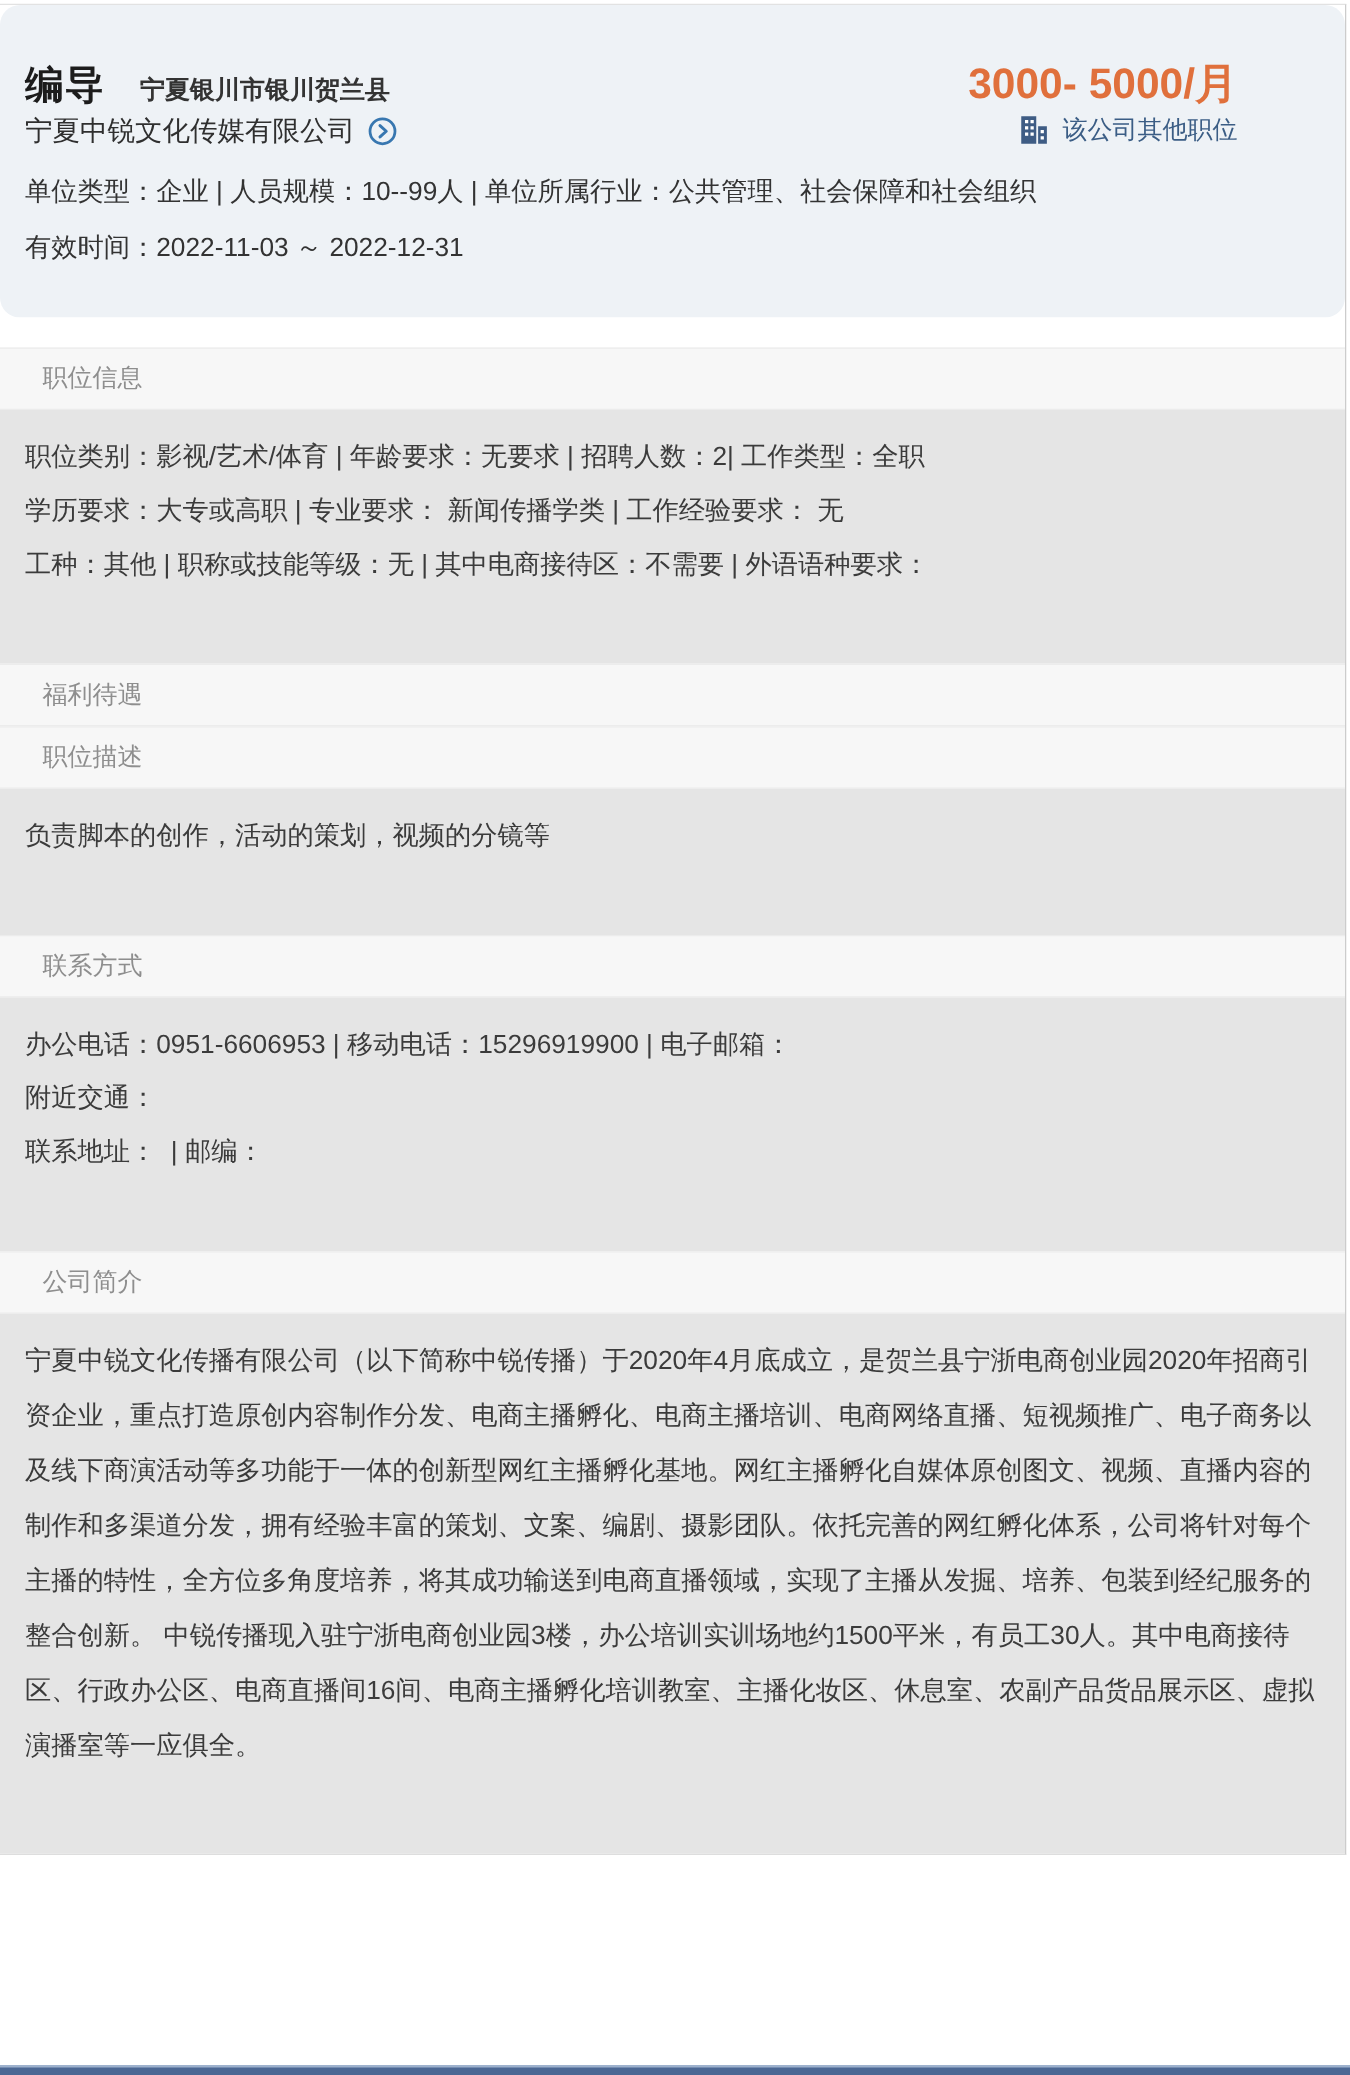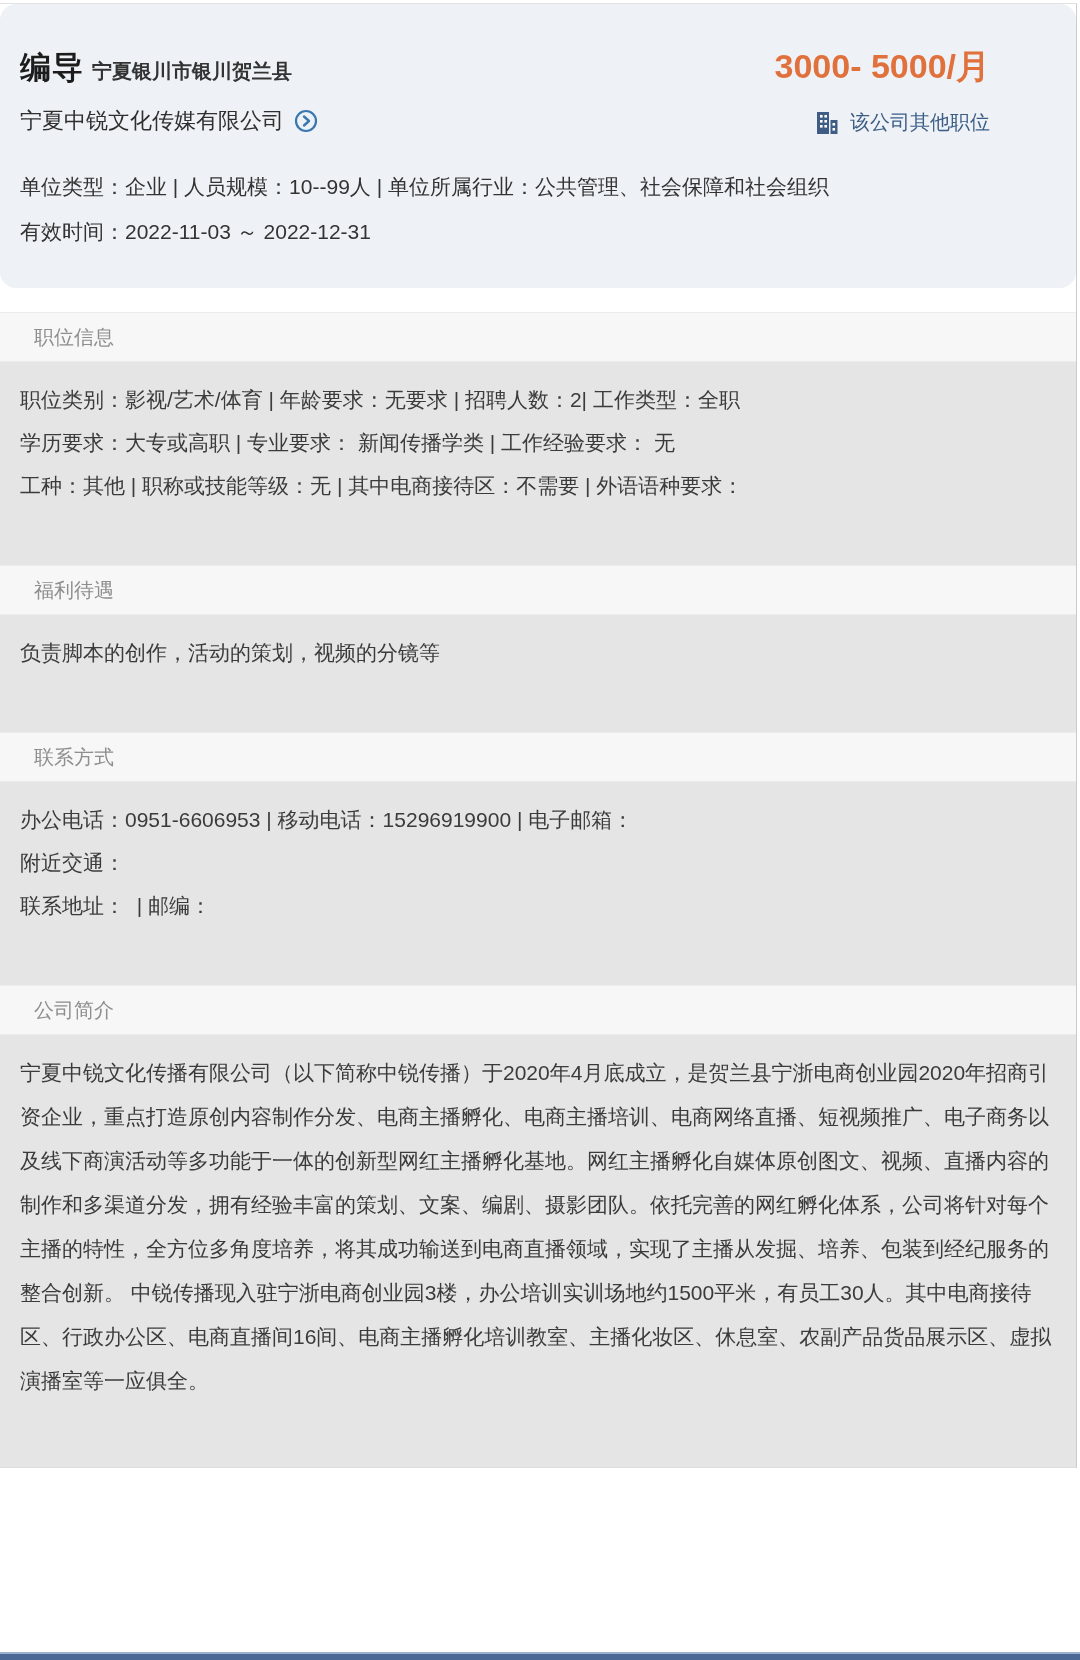--- a/index.html
+++ b/index.html
@@ -23,30 +23,30 @@
   
   .job-header {
     background: #eef2f6;
     padding: 40px 86px 42px 20px;
     border-radius: 16px;
   }
   .hrow { display: flex; justify-content: space-between; }
   .hrow-a { align-items: baseline; }
   .title-group { display: flex; align-items: baseline; }
   .job-title { font-size: 31px; font-weight: bold; color: #1c1c1c; letter-spacing: 1px; }
-  .job-location { font-size: 20px; font-weight: bold; color: #333333; margin-left: 8px; }
+  .job-location { font-size: 20px; font-weight: bold; color: #333333; margin-left: 28px; }
   .salary { font-size: 34px; font-weight: bold; color: #e0703c; text-align: center; }
-  .hrow-b { align-items: flex-end; margin-top: 16px; }
+  .hrow-b { align-items: flex-start; }
   .company-row { display: flex; align-items: center; cursor: pointer; }
   .company-name { font-size: 22px; color: #2f2f2f; }
   .arrow-circle { margin-left: 10px; display: inline-flex; }
   .other-jobs { display: flex; align-items: center; cursor: pointer; }
   .other-jobs span { font-size: 20px; color: #3b5d85; margin-left: 10px; }
   .meta-line { font-size: 21px; color: #333333; margin-top: 17px; white-space: pre-wrap; }
-  .meta-line.first { margin-top: 37px; }
+  .meta-line.first { margin-top: 19px; }
   
   .gap { height: 24px; background: #ffffff; }
   .section-bar {
     height: 50px;
     line-height: 48px;
     background: #f7f7f7;
     border-top: 1px solid #ececec;
     border-bottom: 1px solid #ececec;
     color: #8e8e8e;
     font-size: 20px;
@@ -131,20 +131,21 @@
       <div class="line">学历要求：大专或高职 | 专业要求： 新闻传播学类 | 工作经验要求： 无</div>
       <div class="line">工种：其他 | 职称或技能等级：无 | 其中电商接待区：不需要 | 外语语种要求：</div>
     </div>
   </section>
 
   <section>
     <div class="section-bar">福利待遇</div>
   </section>
 
   <section>
+    <div class="section-bar">职位描述</div>
     <div class="section-content">
       <div class="line">负责脚本的创作，活动的策划，视频的分镜等</div>
     </div>
   </section>
 
   <section>
     <div class="section-bar">联系方式</div>
     <div class="section-content">
       <div class="line">办公电话：0951-6606953 | 移动电话：15296919900 | 电子邮箱：</div>
       <div class="line">附近交通：</div>

